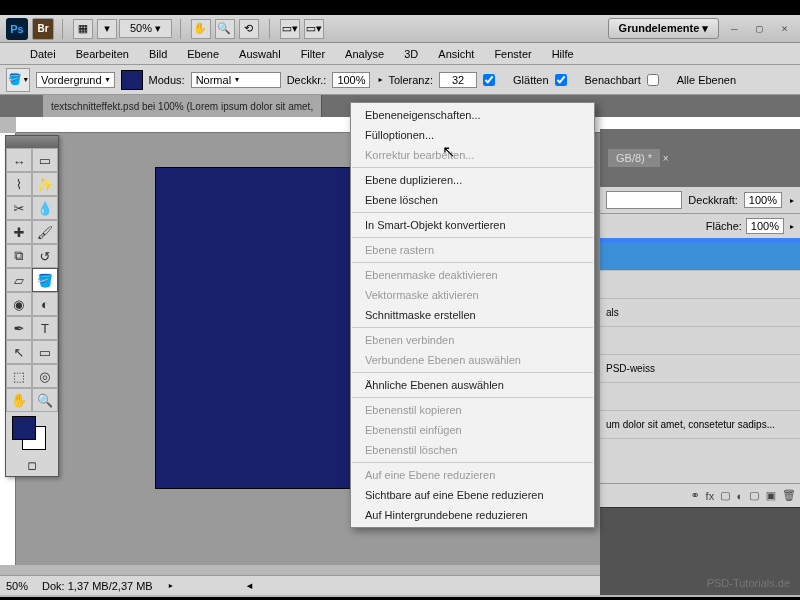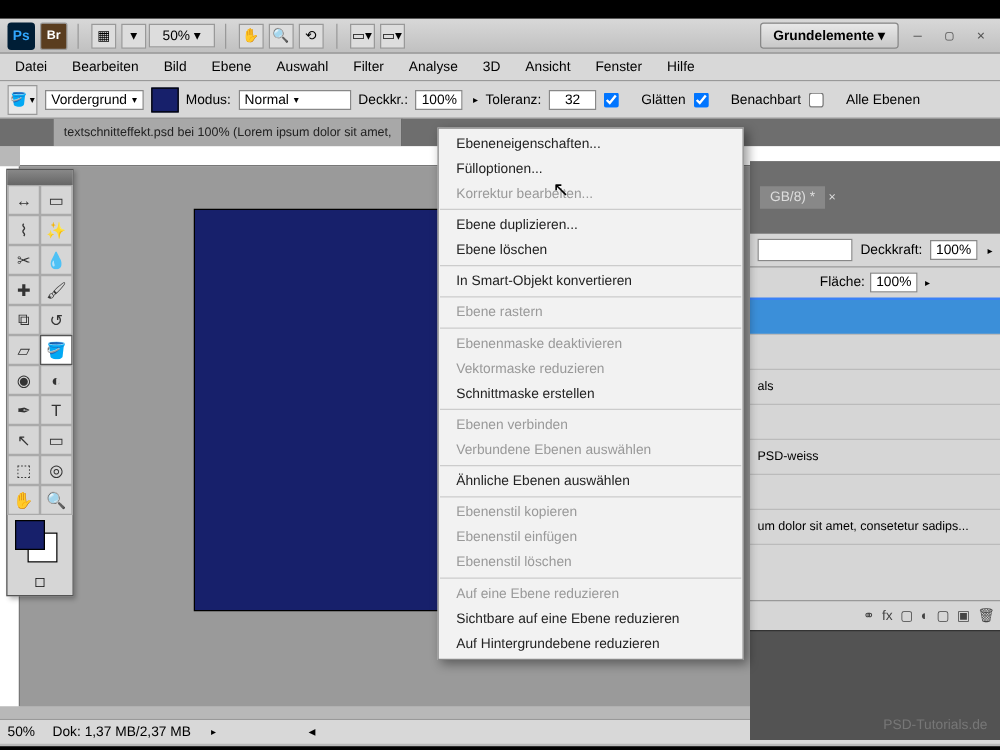--- a/index.html
+++ b/index.html
@@ -7,21 +7,21 @@
 .app { position: absolute; top: 15px; left: 0; width: 800px; height: 582px; background: #b8b8b8; }
 .titlebar { height: 28px; background: linear-gradient(#d8d8d8,#c0c0c0); display: flex; align-items: center; padding: 0 6px; border-bottom: 1px solid #888; }
 .ps-icon { width: 22px; height: 22px; background: #001e36; color: #31a8ff; display: flex; align-items: center; justify-content: center; font-weight: bold; font-size: 11px; border-radius: 3px; }
 .br-icon { width: 22px; height: 22px; background: #5a3d1f; color: #fff; display: flex; align-items: center; justify-content: center; font-weight: bold; font-size: 10px; border-radius: 2px; margin-left: 4px; border: 1px solid #999; }
 .title-sep { width: 1px; height: 20px; background: #999; margin: 0 8px; }
 .mini-btn { width: 20px; height: 20px; border: 1px solid #999; background: #ddd; margin: 0 2px; display: flex; align-items: center; justify-content: center; }
 .zoom-disp { padding: 2px 10px; border: 1px solid #999; background: #ddd; text-align: right; }
 .title-spacer { flex: 1; }
 .workspace-dd { background: linear-gradient(#e8e8e8,#c8c8c8); border: 1px solid #888; padding: 3px 10px; font-weight: bold; border-radius: 3px; }
 .win-ctrl { margin-left: 12px; font-family: monospace; letter-spacing: 6px; color: #555; }
-.menubar { height: 22px; background: #d8d8d8; display: flex; align-items: center; padding: 0 2px; border-bottom: 1px solid #999; }
+.menubar { height: 22px; background: #d8d8d8; display: flex; align-items: center; padding: 0 20px; border-bottom: 1px solid #999; }
 .menu-item { padding: 3px 10px; }
 .optionsbar { height: 30px; background: #d8d8d8; border-bottom: 1px solid #999; display: flex; align-items: center; padding: 0 6px; gap: 6px; }
 .opt-tool { width: 24px; height: 24px; border: 1px solid #999; background: #e8e8e8; display: flex; align-items: center; justify-content: center; }
 .opt-dd { border: 1px solid #888; background: #fff; padding: 1px 4px; display: flex; align-items: center; gap: 4px; }
 .opt-dd::after { content: "▾"; font-size: 8px; }
 .opt-swatch { width: 22px; height: 20px; border: 1px solid #000; background: #17206b; }
 .opt-label { }
 .opt-input { border: 1px solid #888; background: #fff; padding: 1px 4px; width: 38px; text-align: center; }
 .opt-chk { display: flex; align-items: center; gap: 18px; }
 .opt-chk input { width: 12px; height: 12px; }
@@ -41,21 +41,21 @@
 .color-swatch { height: 42px; position: relative; }
 .fg-sw { position: absolute; top: 4px; left: 6px; width: 24px; height: 24px; background: #17206b; border: 1px solid #000; z-index: 2; }
 .bg-sw { position: absolute; top: 14px; left: 16px; width: 24px; height: 24px; background: #fff; border: 1px solid #000; }
 .qm-btn { height: 22px; display: flex; align-items: center; justify-content: center; }
 .right-panels { position: absolute; top: 12px; right: 0; width: 200px; height: 100%; background: #888; z-index: 3; }
 .panel-navhead { height: 58px; background: #6e6e6e; display: flex; align-items: center; padding: 0 8px; color: #ddd; font-size: 10px; }
 .panel-navhead .tabr { background: #888; padding: 3px 8px; }
 .panel-layers { background: #d6d6d6; }
 .layers-top { padding: 4px 6px; display: flex; align-items: center; gap: 6px; border-bottom: 1px solid #999; }
 .layers-top .dd { flex: 1; border: 1px solid #888; background: #fff; height: 18px; }
-.layers-row2 { padding: 4px 24px; display: flex; justify-content: center; align-items: center; gap: 4px; border-bottom: 2px solid #3b82f6; }
+.layers-row2 { padding: 4px 6px; display: flex; justify-content: flex-end; align-items: center; gap: 4px; border-bottom: 5px solid #3b82f6; }
 .pct-box { border: 1px solid #888; background: #fff; padding: 1px 4px; }
 .layer-area { background: #d6d6d6; min-height: 240px; }
 .layer-row { height: 28px; display: flex; align-items: center; padding: 0 6px; border-bottom: 1px solid #bbb; font-size: 10px; }
 .layer-row.sel { background: #3b8fd9; color: #fff; }
 .layer-footer { height: 24px; background: #d6d6d6; border-top: 1px solid #999; display: flex; align-items: center; justify-content: flex-end; padding: 0 4px; gap: 6px; font-size: 12px; color: #444; }
 .thumb-bar { height: 88px; background: #535353; border-top: 1px solid #333; position: relative; }
 .watermark { position: absolute; right: 10px; bottom: 6px; color: #777; font-size: 11px; }
 .statusbar { position: absolute; bottom: 2px; left: 0; right: 0; height: 20px; background: #d8d8d8; border-top: 1px solid #999; display: flex; align-items: center; padding: 0 6px; gap: 14px; font-size: 10px; }
 .context-menu { position: absolute; top: 102px; left: 350px; width: 245px; background: #f2f2f2; border: 1px solid #888; box-shadow: 3px 3px 8px rgba(0,0,0,0.4); z-index: 20; padding: 2px 0; }
 .cm-item { padding: 4px 14px; color: #222; }
@@ -225,21 +225,21 @@
     <div class="cm-item disabled">Korrektur bearbeiten...</div>
     <div class="cm-sep"></div>
     <div class="cm-item">Ebene duplizieren...</div>
     <div class="cm-item">Ebene löschen</div>
     <div class="cm-sep"></div>
     <div class="cm-item">In Smart-Objekt konvertieren</div>
     <div class="cm-sep"></div>
     <div class="cm-item disabled">Ebene rastern</div>
     <div class="cm-sep"></div>
     <div class="cm-item disabled">Ebenenmaske deaktivieren</div>
-    <div class="cm-item disabled">Vektormaske reduzieren</div>
+    <div class="cm-item disabled">Vektormaske aktivieren</div>
     <div class="cm-item">Schnittmaske erstellen</div>
     <div class="cm-sep"></div>
     <div class="cm-item disabled">Ebenen verbinden</div>
     <div class="cm-item disabled">Verbundene Ebenen auswählen</div>
     <div class="cm-sep"></div>
     <div class="cm-item">Ähnliche Ebenen auswählen</div>
     <div class="cm-sep"></div>
     <div class="cm-item disabled">Ebenenstil kopieren</div>
     <div class="cm-item disabled">Ebenenstil einfügen</div>
     <div class="cm-item disabled">Ebenenstil löschen</div>

